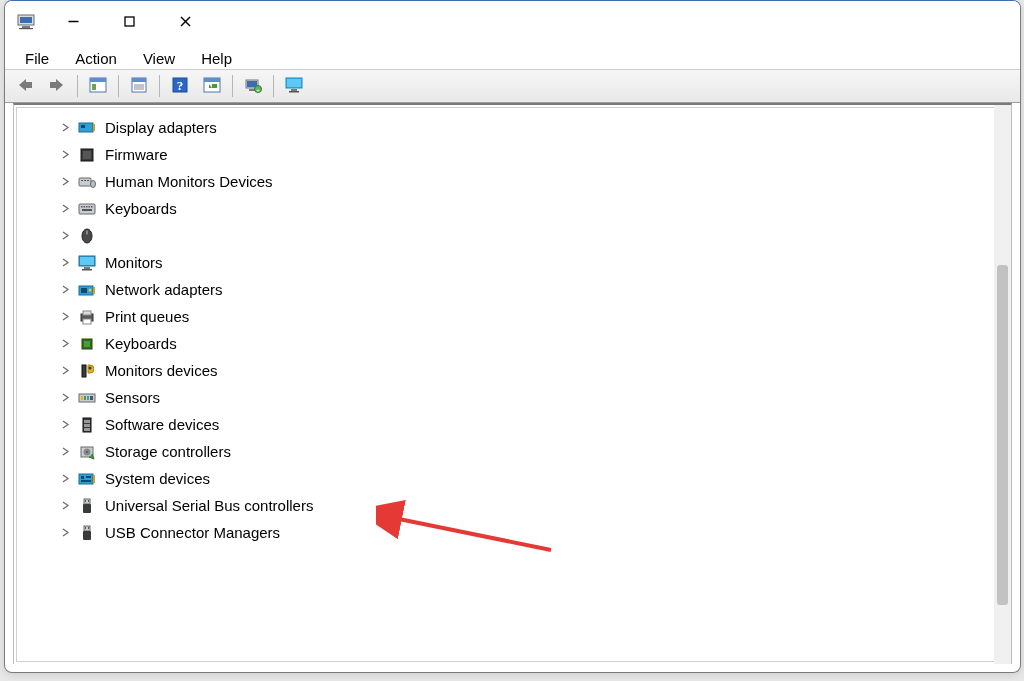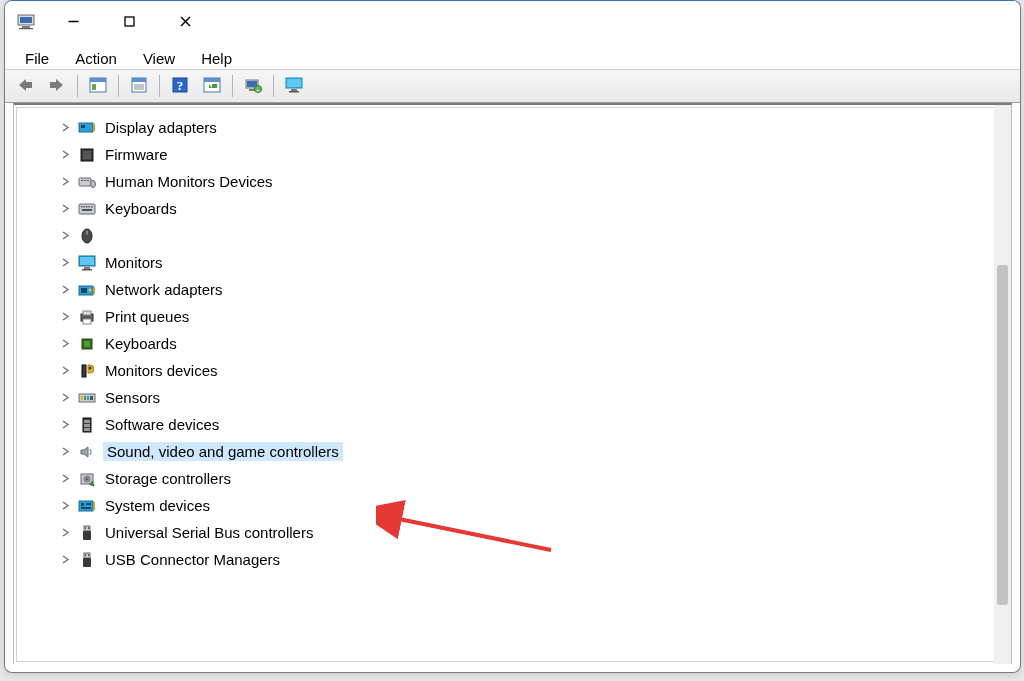--- a/index.html
+++ b/index.html
@@ -482,34 +482,20 @@
             <span class="node-icon">
               <svg width="12" height="16" viewBox="0 0 12 16">
                 <rect x="2" y="1" width="8" height="14" fill="#3a3a3a" stroke="#111"></rect>
                 <rect x="3" y="3" width="6" height="3" fill="#999"></rect>
                 <rect x="3" y="7" width="6" height="3" fill="#999"></rect>
                 <rect x="3" y="11" width="6" height="3" fill="#999"></rect>
               </svg>
             </span>
             <span class="label">Software devices</span>
           </div>
-          <div class="tree-row selected">
-            <span class="expander">
-              <svg viewBox="0 0 9 9">
-                <path d="M2 1 L7 4.5 L2 8" fill="none" stroke="#6f6f6f" stroke-width="1.3"></path>
-              </svg>
-            </span>
-            <span class="node-icon">
-              <svg width="16" height="16" viewBox="0 0 16 16">
-                <path d="M2 6 L5 6 L9 3 L9 13 L5 10 L2 10 Z" fill="#9ea5ab" stroke="#6a6a6a"></path>
-                <path d="M11 5 Q13 8 11 11" fill="none" stroke="#9ea5ab" stroke-width="1.5"></path>
-              </svg>
-            </span>
-            <span class="label">Sound, video and game controllers</span>
-          </div>
           <div class="tree-row">
             <span class="expander">
               <svg viewBox="0 0 9 9">
                 <path d="M2 1 L7 4.5 L2 8" fill="none" stroke="#6f6f6f" stroke-width="1.3"></path>
               </svg>
             </span>
             <span class="node-icon">
               <svg width="16" height="16" viewBox="0 0 16 16">
                 <rect x="2" y="3" width="12" height="10" fill="#c7cdd3" stroke="#6a6a6a"></rect>
                 <circle cx="8" cy="8" r="3.5" fill="#888"></circle>

